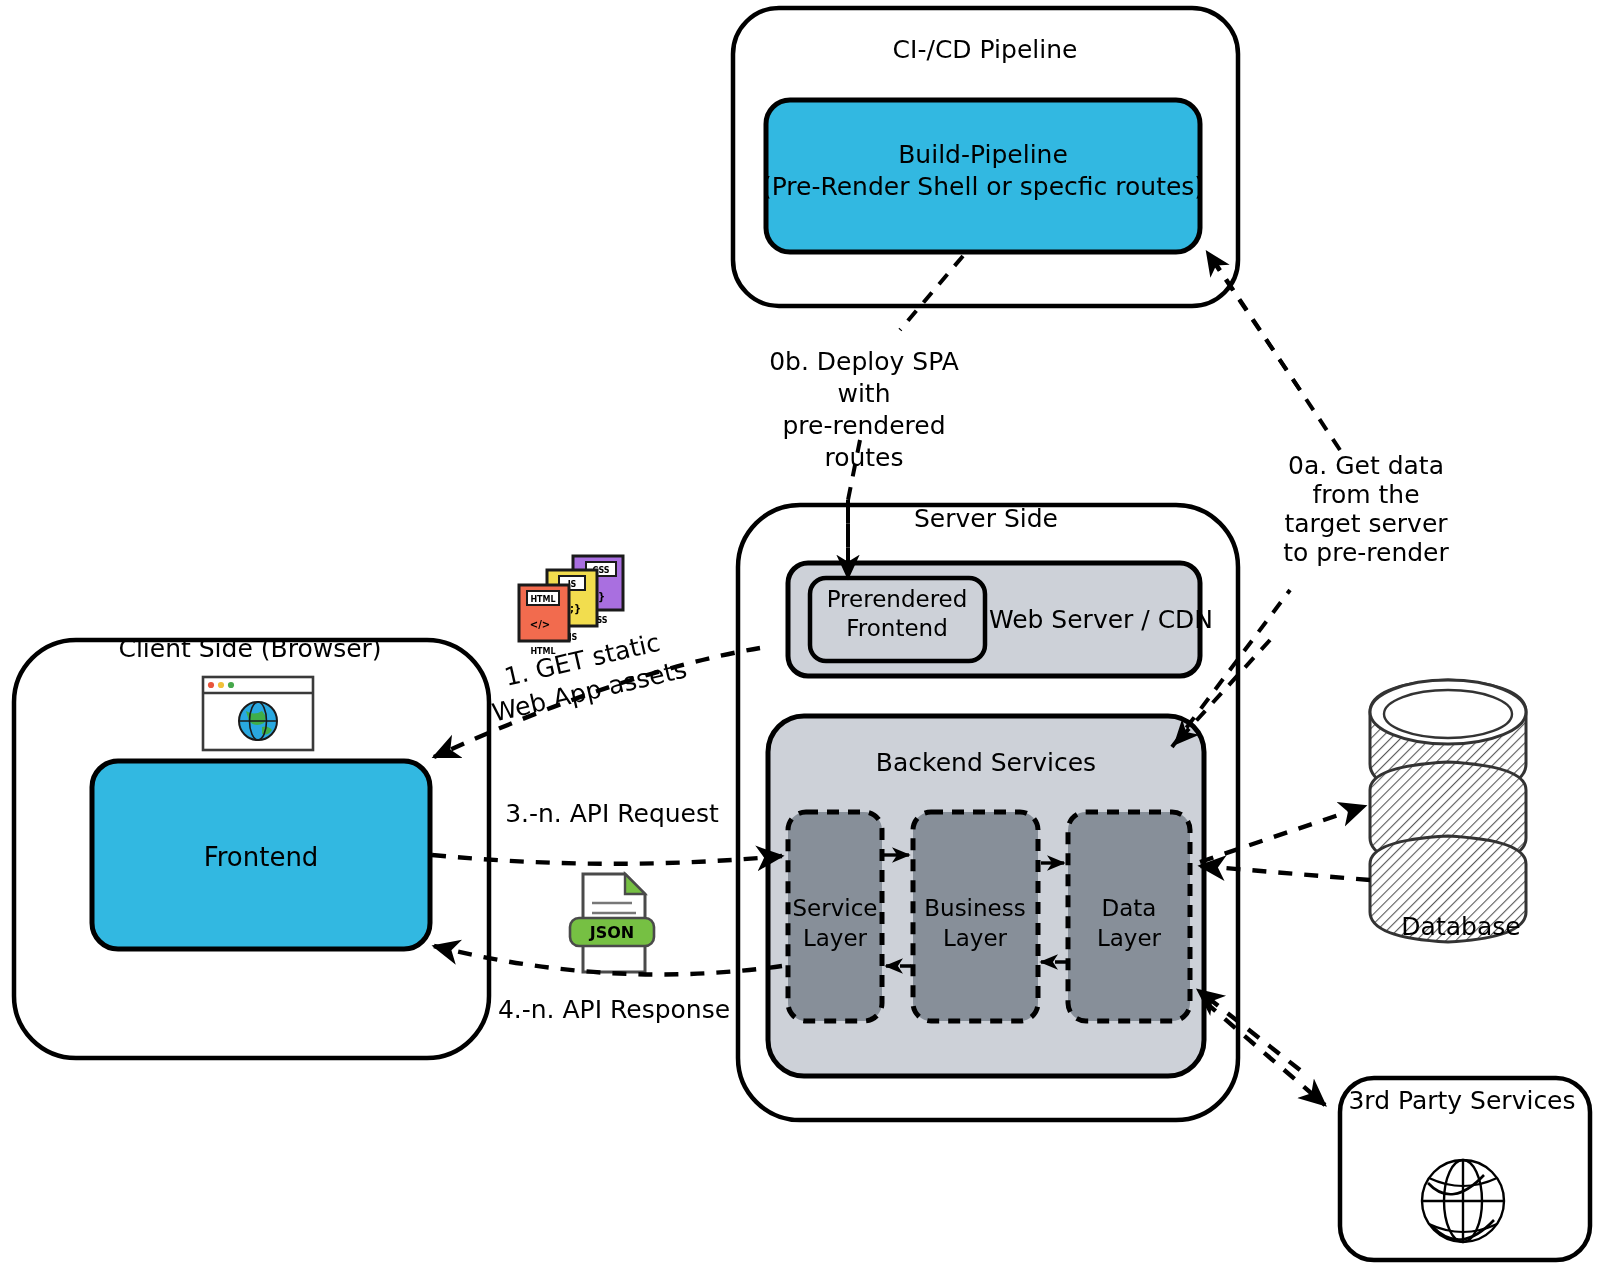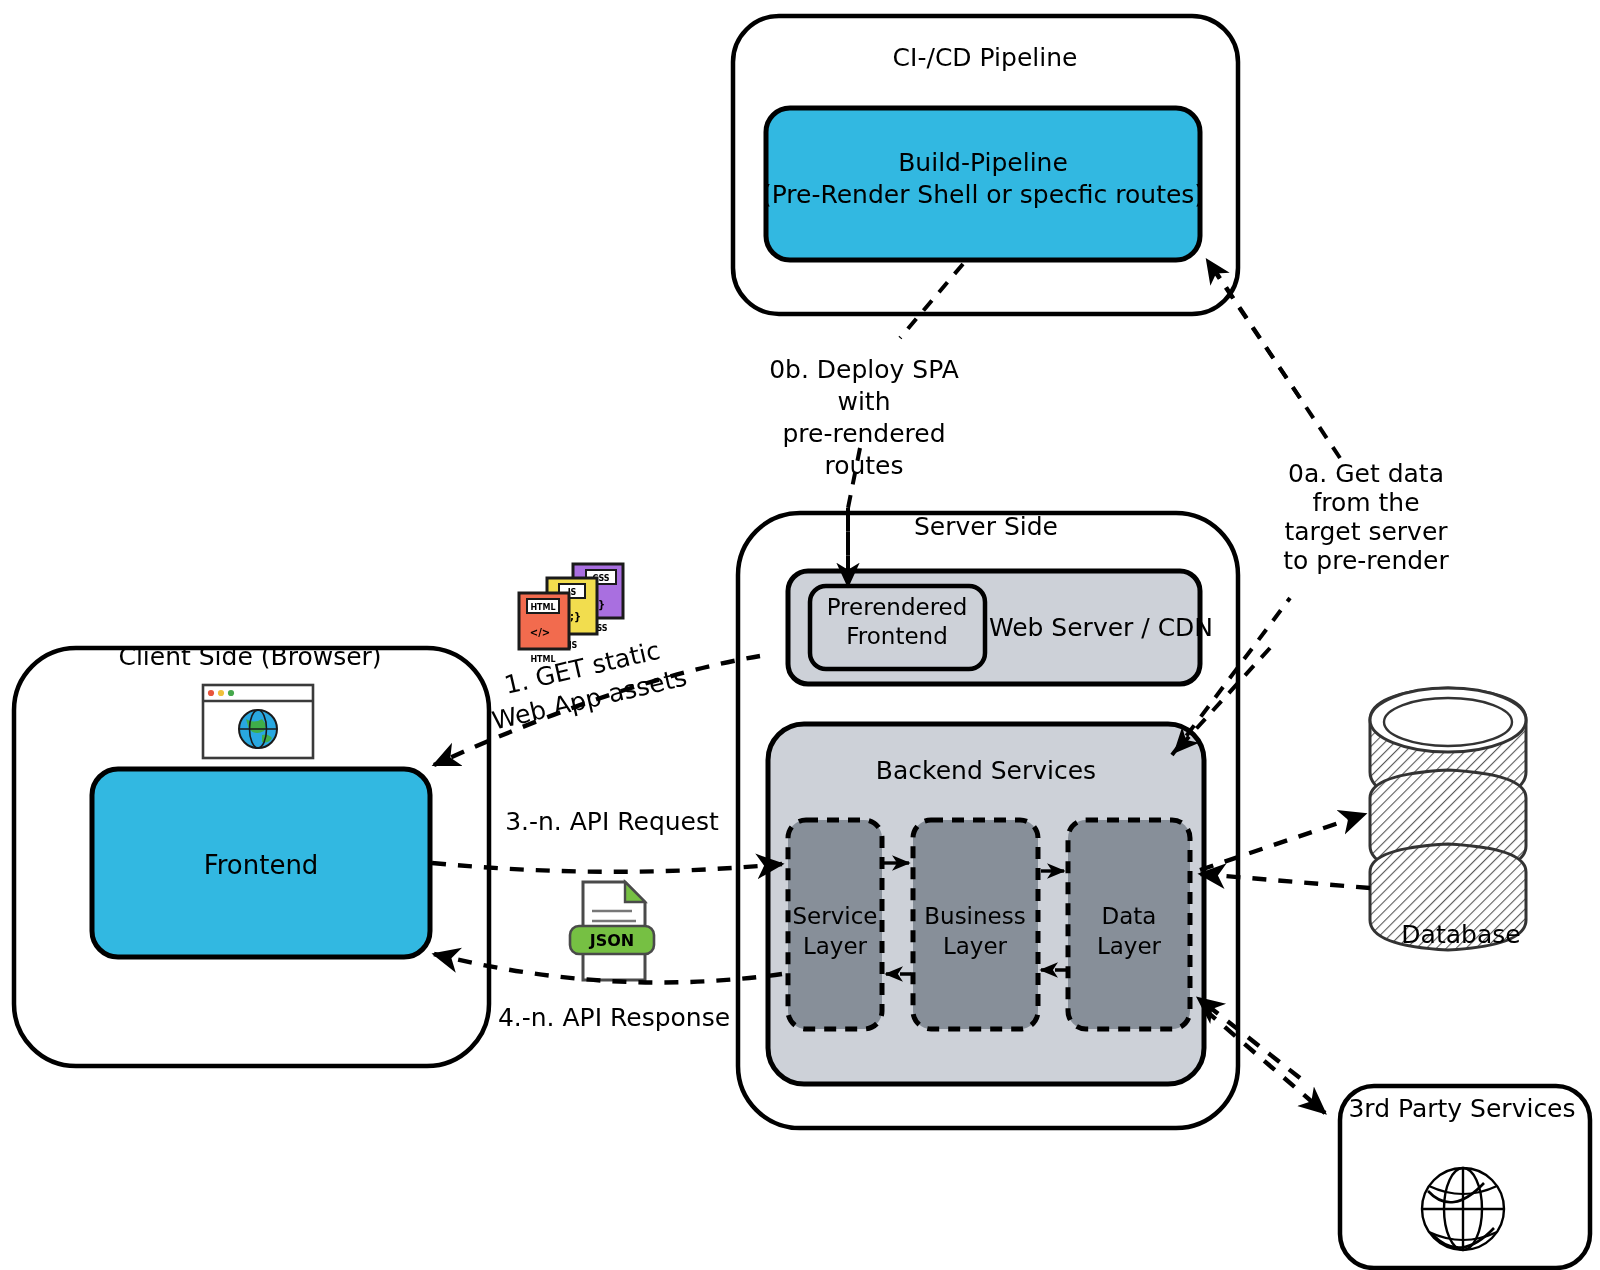--- a/index.html
+++ b/index.html
@@ -1,21 +1,21 @@
 <!DOCTYPE html>
 <html><head>
 <meta charset="utf-8">
 <title>Prerendering Architecture Diagram</title>
 <style>
   html,body{margin:0;padding:0;background:#ffffff;}
   body{
     font-family:"DejaVu Sans", sans-serif;
     width:1600px;height:1270px;position:relative;overflow:hidden;
   }
-  #stage{position:absolute;left:0;top:8px;width:1600px;height:1097px;}
+  #stage{position:absolute;left:0;top:0;width:1600px;height:1097px;}
   svg#diagram{position:absolute;left:0;top:0;width:1600px;height:1270px;}
   text{font-family:"DejaVu Sans", sans-serif;fill:#000;}
   .lbl{font-size:25px;}
   .lbl-sm{font-size:23px;}
   .lbl-lg{font-size:26px;}
   .ttl{font-size:25px;}
   .tiny{font-size:10px;font-weight:bold;}
   .tinier{font-size:8px;font-weight:bold;}
 </style>
 </head>

